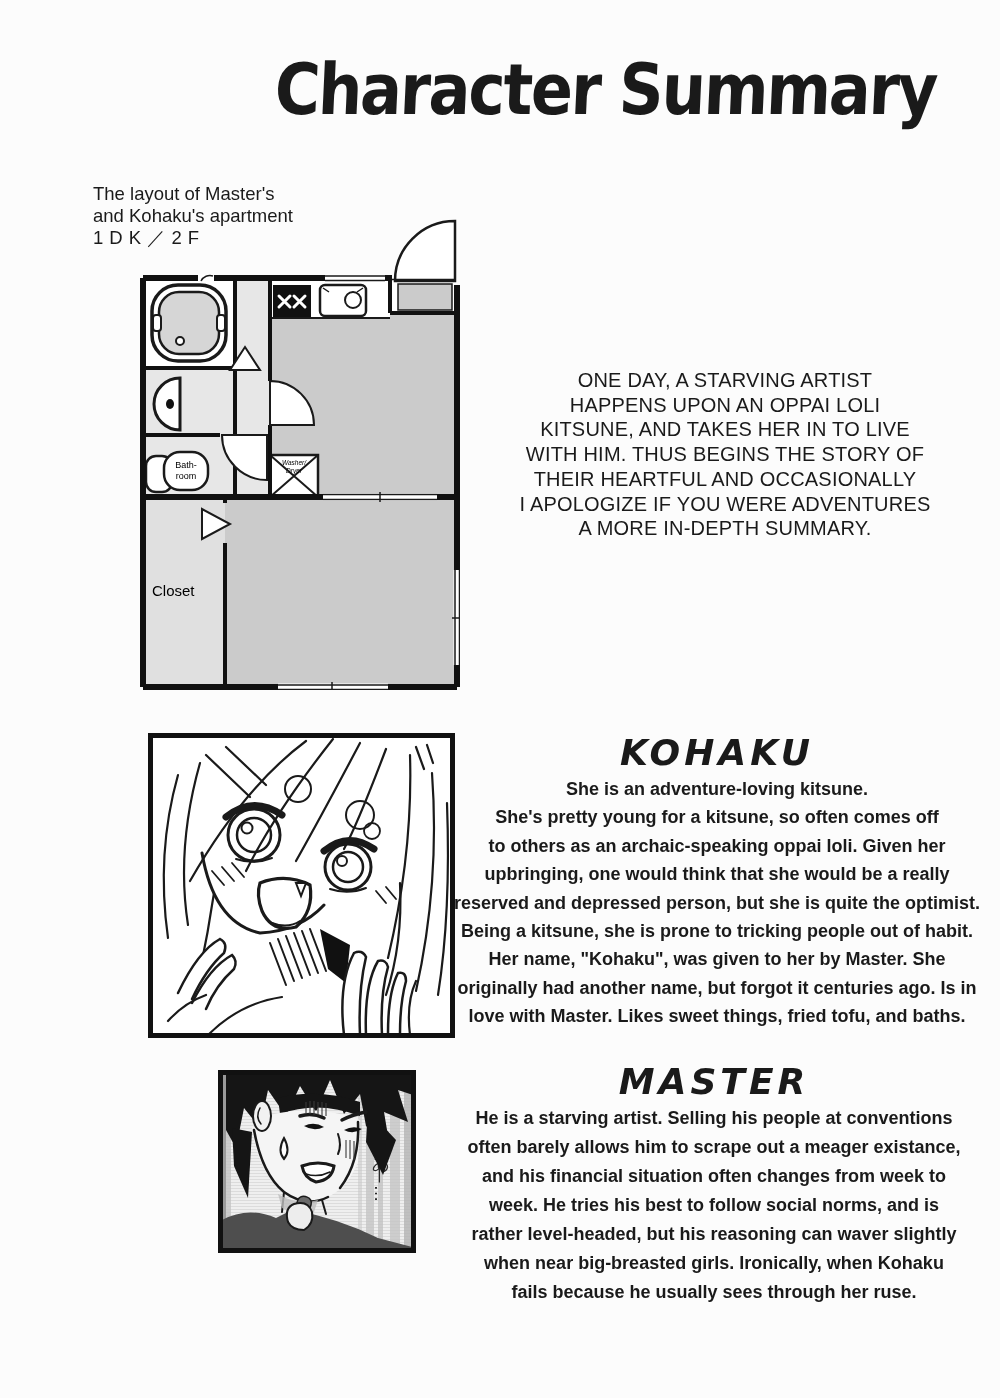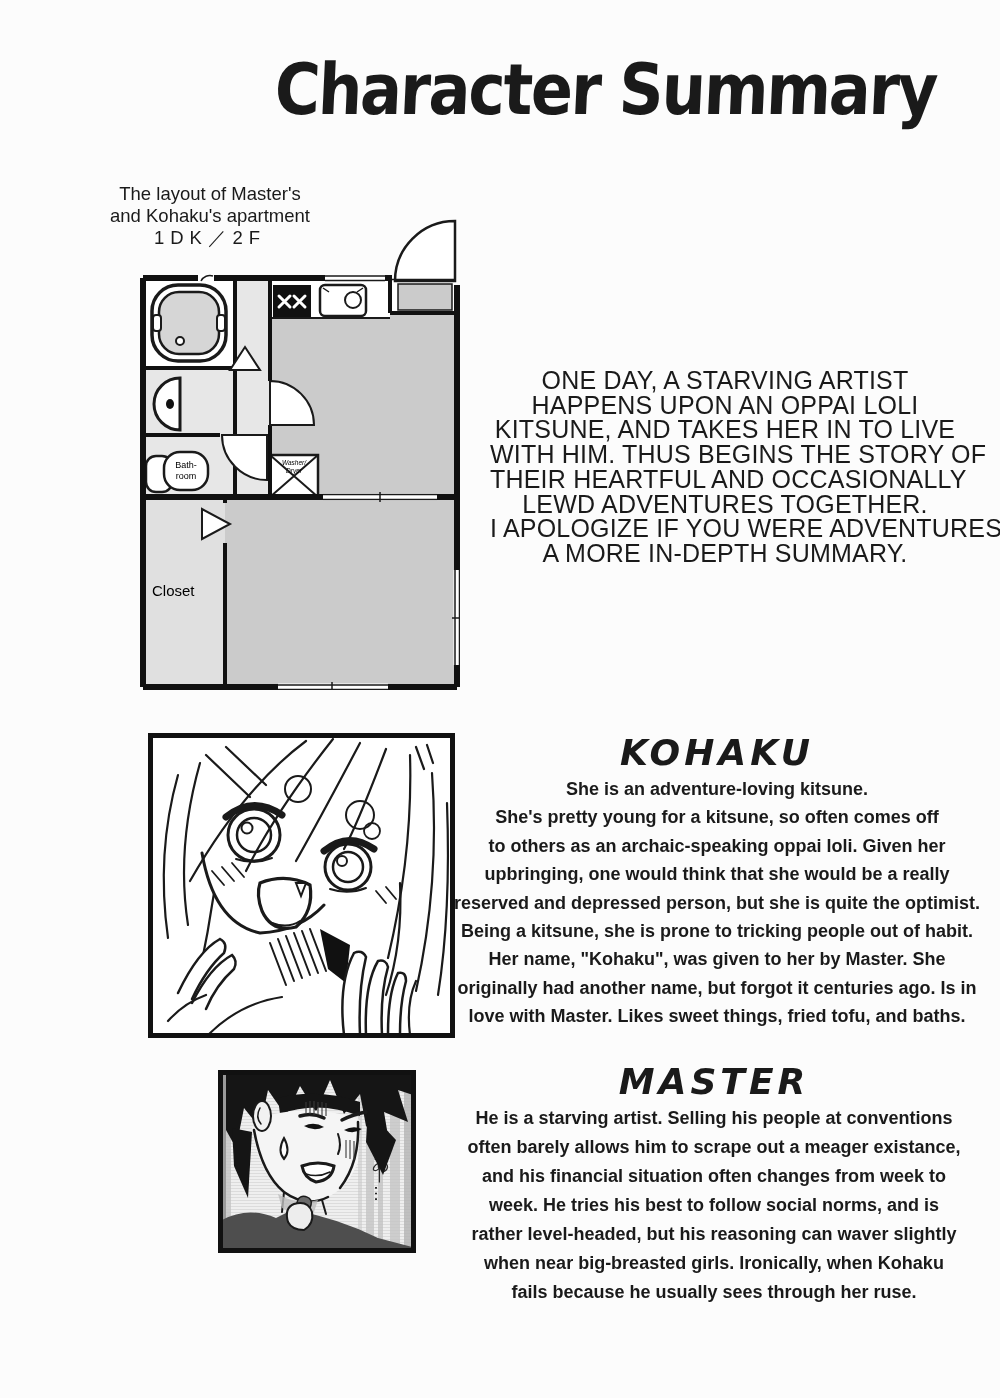--- a/index.html
+++ b/index.html
@@ -10,28 +10,28 @@
   }
   
   .title{
     position:absolute;top:48px;left:0;width:938px;text-align:right;
     font-family:"DejaVu Sans", sans-serif;font-weight:bold;
     font-size:62px;letter-spacing:-2px;
     transform:scaleY(1.14) skewX(-3deg);transform-origin:right top;
   }
   
   .plan-caption{
-    position:absolute;top:183px;left:93px;width:234px;text-align:center;
+    position:absolute;top:183px;left:93px;width:234px;
     font-size:18.5px;line-height:22px;font-weight:500;
   }
   .plan-caption .dk{letter-spacing:6px;}
   
   .intro{
     position:absolute;top:368px;left:490px;width:470px;text-align:center;
-    font-size:25px;line-height:24.7px;letter-spacing:.2px;font-weight:500;
+    font-size:20px;line-height:24.7px;letter-spacing:.2px;font-weight:500;
   }
   .intro div{white-space:nowrap;}
   
   .char-col{position:absolute;text-align:center;}
   .char-col .heading{
     font-family:"DejaVu Sans", sans-serif;font-size:36px;font-weight:bold;
     font-style:italic;letter-spacing:4px;line-height:44px;
   }
   .char-col .line{
     font-size:18px;font-weight:bold;line-height:28.4px;white-space:nowrap;
@@ -143,21 +143,20 @@
     <polygon points="90,157 120,157 105,134" fill="#fff" stroke="#1a1a1a" stroke-width="2"></polygon>
     <polygon points="62,296 62,326 90,311" fill="#fff" stroke="#1a1a1a" stroke-width="2"></polygon>
   </svg>
 
   <div class="intro">
     <div>ONE DAY, A STARVING ARTIST</div>
     <div>HAPPENS UPON AN OPPAI LOLI</div>
     <div>KITSUNE, AND TAKES HER IN TO LIVE</div>
     <div>WITH HIM. THUS BEGINS THE STORY OF</div>
     <div>THEIR HEARTFUL AND OCCASIONALLY</div>
-    <div>LEWD ADVENTURES TOGETHER.</div>
     <div>I APOLOGIZE IF YOU WERE ADVENTURES</div>
     <div>A MORE IN-DEPTH SUMMARY.</div>
   </div>
 
   <svg class="portrait kohaku-portrait" width="307" height="305" viewBox="0 0 307 305">
     <rect x="0" y="0" width="307" height="305" fill="#fff"></rect>
     <g stroke="#1a1a1a" fill="none" stroke-linecap="round">
 
       <g stroke-width="2.2">
         <path d="M158 8 Q95 55 42 148"></path>

